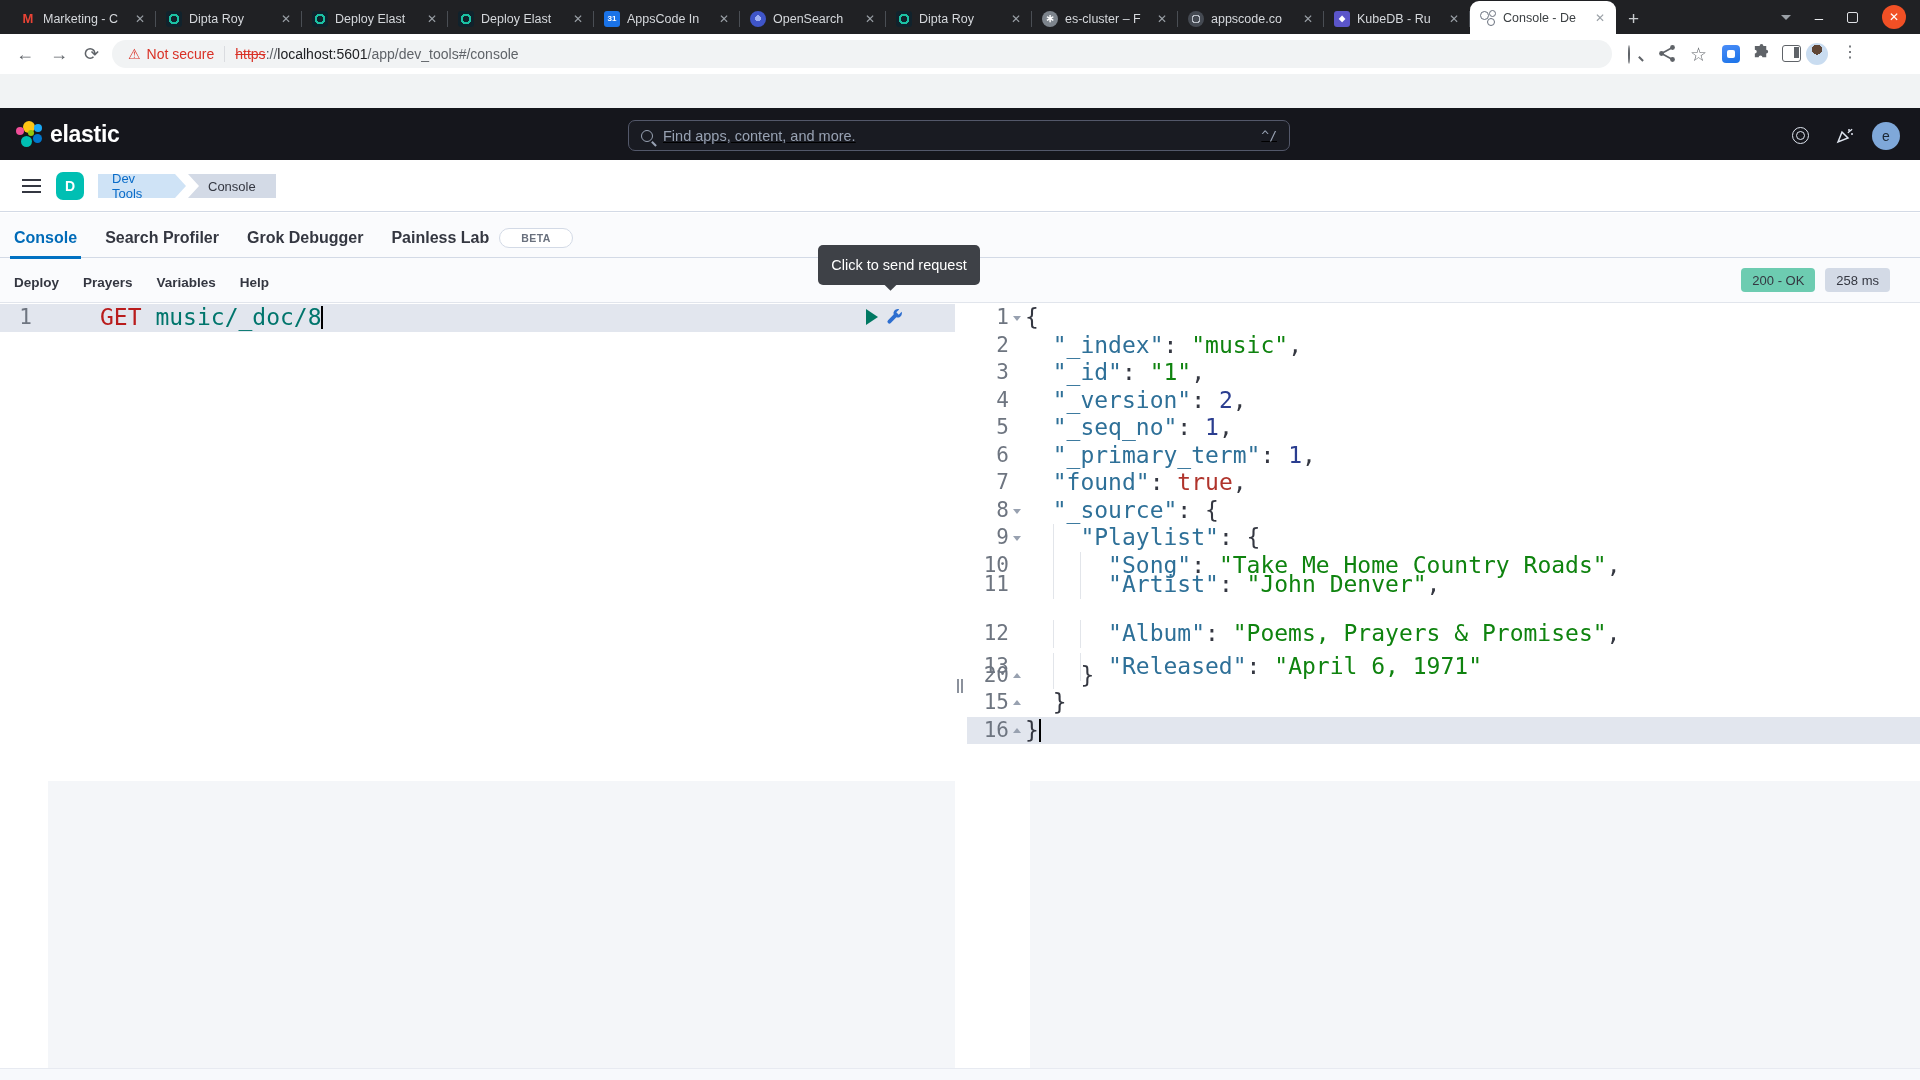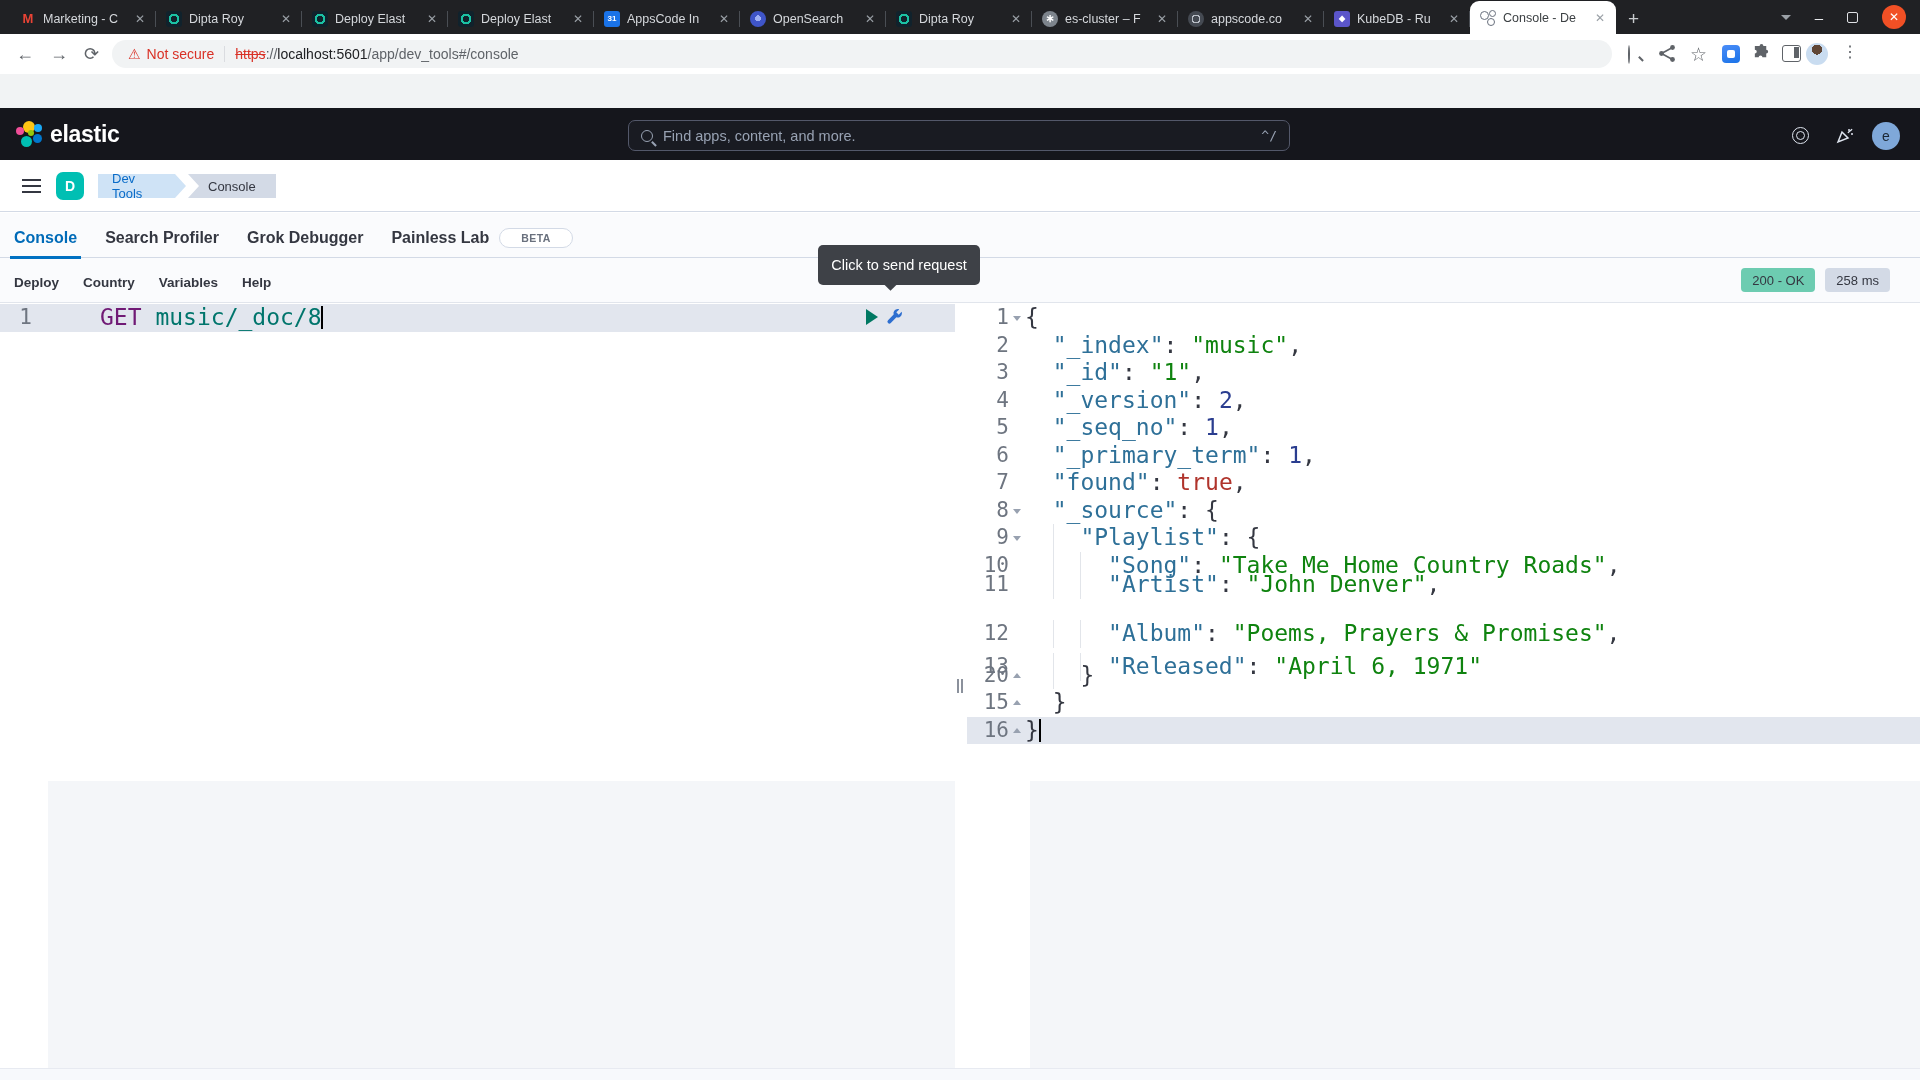--- a/index.html
+++ b/index.html
@@ -80,21 +80,21 @@
   #bookmarks { position:absolute; left:0; top:74px; width:1920px; height:34px; background:#f1f3f4; }
 
   
   #appheader { position:absolute; left:0; top:108px; width:1920px; height:52px; background:#15161c; }
   #logo { position:absolute; left:16px; top:121px; width:26px; height:28px; }
   #logo i { position:absolute; border-radius:50%; }
   #brand { position:absolute; left:50px; top:121px; color:#fff; font-size:23px; font-weight:600;
     letter-spacing:-0.3px; }
   #gsearch { position:absolute; left:628px; top:120px; width:662px; height:31px;
     border:1px solid #53586a; border-radius:7px; background:#191b22; display:flex;
-    align-items:center; padding:0 12px; }
+    align-items:center; padding:0 12px;text-decoration:underline; }
   #gsearch .mag { border-color:#98a2b3; }
   #gsearch .mag::after { background:#98a2b3; }
   #gsearch-ph { color:#98a2b3; font-size:14.5px; margin-left:10px; flex:1; }
   #gsearch-sc { color:#98a2b3; font-size:13px; font-family:"DejaVu Sans Mono", monospace; }
   #hdr-help { position:absolute; left:1792px; top:127px; width:17px; height:17px;
     border:1.8px solid #dfe5ef; border-radius:50%; }
   #hdr-help::after { content:""; position:absolute; left:3px; top:3px; width:7px; height:7px;
     border:1.4px solid #dfe5ef; border-radius:50%; }
   #hdr-news { position:absolute; left:1836px; top:126px; width:18px; height:18px; }
   #hdr-avatar { position:absolute; left:1872px; top:122px; width:28px; height:28px;
@@ -180,21 +180,21 @@
   .rfold.down::after, .rfold.up::after { content:""; position:absolute; left:4px; width:0; height:0;
     border-left:4.5px solid transparent; border-right:4.5px solid transparent; }
   .rfold.down::after { top:12px; border-top:5.5px solid #98a1b0; }
   .rfold.up::after { top:11px; border-bottom:5.5px solid #98a1b0; }
   .rcode { font-size:23px; line-height:27.5px; white-space:pre; }
   .guide { position:absolute; top:0; width:1px; height:27.5px; background:#e2e5ea; }
   #resp-cursor { position:absolute; left:72px; top:2px; width:2px; height:23px; background:#000; }
 
   .tk-p { color:#343741; } .tk-k { color:#2e7098; } .tk-s { color:#0f830f; }
   .tk-n { color:#2a3d8f; } .tk-b { color:#b0342c; }
-  .tk-m { color:#701a75;text-align:center; } .tk-u { color:#00756c; }
+  .tk-m { color:#b91c1c;text-align:center; } .tk-u { color:#00756c; }
 
   #bottomstrip { position:absolute; left:0; top:1068px; width:1920px; height:12px;
     background:#f7f9fc; border-top:1px solid #e7eaf1; }
 </style>
 </head>
 <body>
 
 <div id="tabstrip">
   <div id="tabs-flex">
       <div class="btab">
@@ -345,21 +345,21 @@
       <span>Grok Debugger</span>
     </div>
     <div class="ctab">
       <span>Painless Lab</span>
       <span class="beta">BETA</span>
     </div>
   </div>
 
 <div id="cmenu">
     <span class="cmenu-item">Deploy</span>
-    <span class="cmenu-item">Country</span>
+    <span class="cmenu-item">Prayers</span>
     <span class="cmenu-item">Variables</span>
     <span class="cmenu-item">Help</span>
   </div>
 <div id="badges">
   <span id="badge-code" class="badge">200 - OK</span>
   <span id="badge-time" class="badge">258 ms</span>
 </div>
 
 <div id="editors">
   <div id="lpanel">

